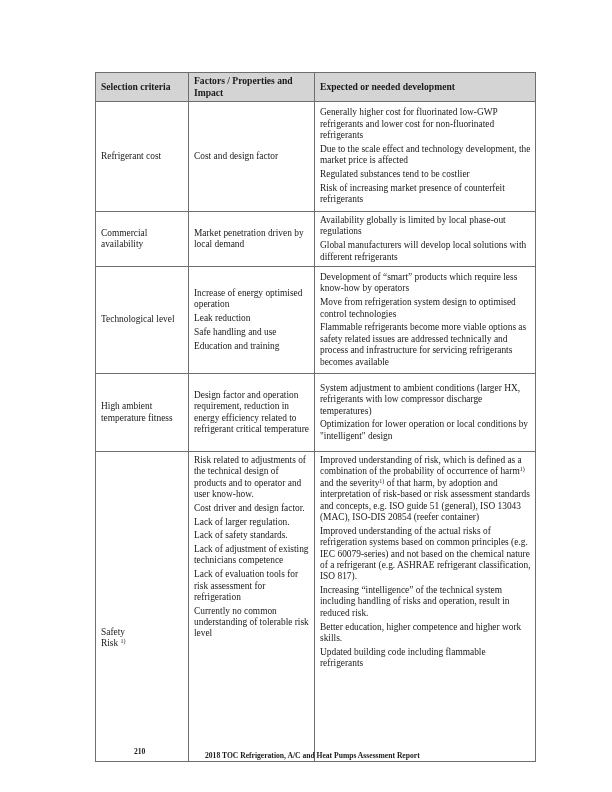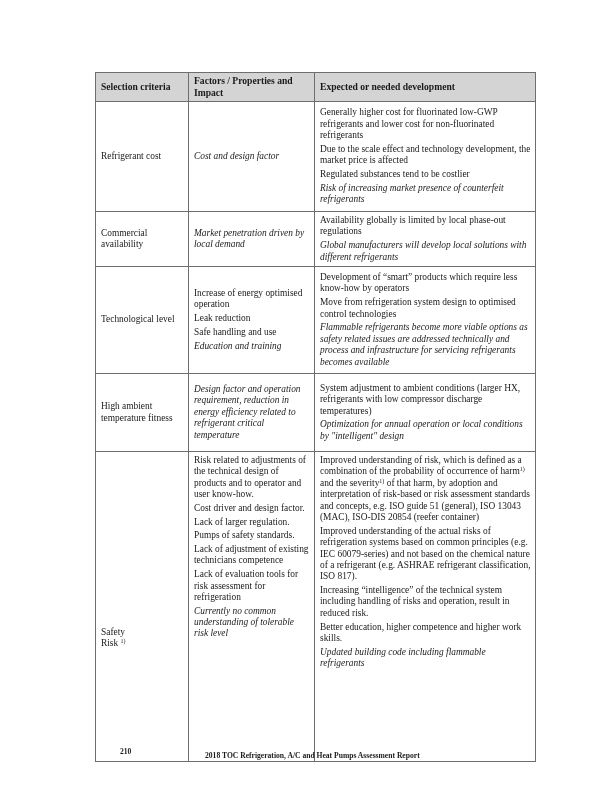--- a/index.html
+++ b/index.html
@@ -25,28 +25,28 @@
     background: #d4d4d4;
     font-weight: bold;
     font-size: 9.6px;
     line-height: 11.6px;
     height: 26px;
   }
   col.c1 { width: 93px; }
   col.c2 { width: 126px; }
   col.c3 { width: 221px; }
   .para { margin: 0 0 2.3px 0; }
-  .para:last-child { margin-bottom: 0; font-style: italic; }
+  .para:last-child { margin-bottom: 0; }
   .stack { display: block; }
   sup { font-size: 6px; vertical-align: 3px; line-height: 0; }
   .footer {
     position: absolute; top: 747px; left: 120px; width: 400px;
     font-size: 7.6px; font-weight: bold; color: #1a1a1a;
   }
-  .footer .page-num { position: absolute; left: 0; top: 0; }
+  .footer .page-num { position: absolute; left: 14px; top: 0; }
   .footer .report-title { position: absolute; left: 85px; top: 4px; white-space: nowrap; }
   .r1 td { height: 107px; }
   .r2 td { height: 52px; }
   .r3 td { height: 104px; }
   .r4 td { height: 75px; }
   .r5 td { height: 244px; }
   .r5 td.c1cell { vertical-align: middle; padding-top: 64px; }
 </style>
 </head>
 <body>
@@ -106,35 +106,35 @@
         </td>
       </tr>
 
       <tr class="r4">
         <td>High ambient temperature fitness</td>
         <td>
           <div class="para">Design factor and operation requirement, reduction in energy efficiency related to refrigerant critical temperature</div>
         </td>
         <td>
           <div class="para">System adjustment to ambient conditions (larger HX, refrigerants with low compressor discharge temperatures)</div>
-          <div class="para">Optimization for annual operation or local conditions by "intelligent" design</div>
+          <div class="para">Optimization for lower operation or local conditions by "intelligent" design</div>
         </td>
       </tr>
 
       <tr class="r5">
         <td class="c1cell">
           <span class="stack">Safety</span>
           <span>Risk</span>
           <sup>1)</sup>
         </td>
         <td style="vertical-align: top; padding-top: 3px; margin-top: 8px;">
           <div class="para">Risk related to adjustments of the technical design of products and to operator and user know-how.</div>
           <div class="para">Cost driver and design factor.</div>
           <div class="para">Lack of larger regulation.</div>
-          <div class="para">Pumps of safety standards.</div>
+          <div class="para">Lack of safety standards.</div>
           <div class="para">Lack of adjustment of existing technicians competence</div>
           <div class="para">Lack of evaluation tools for risk assessment for refrigeration</div>
           <div class="para">Currently no common understanding of tolerable risk level</div>
         </td>
         <td style="vertical-align: top; padding-top: 3px;">
           <div class="para"><span>Improved understanding of risk, which is defined as a combination of  the probability of occurrence of harm</span><sup>1)</sup><span> and the severity</span><sup>1)</sup><span> of that harm, by adoption and interpretation of risk-based or risk assessment standards and concepts,  e.g. ISO guide 51 (general), ISO 13043 (MAC), ISO-DIS 20854 (reefer container)</span></div>
           <div class="para">Improved understanding of the actual risks of refrigeration systems based on common principles (e.g. IEC 60079-series) and not based on the chemical nature of a refrigerant (e.g. ASHRAE refrigerant classification, ISO 817).</div>
           <div class="para">Increasing “intelligence” of the technical system including handling of risks and operation, result in reduced risk.</div>
           <div class="para">Better education, higher competence and higher work skills.</div>
           <div class="para">Updated building code including flammable refrigerants</div>

